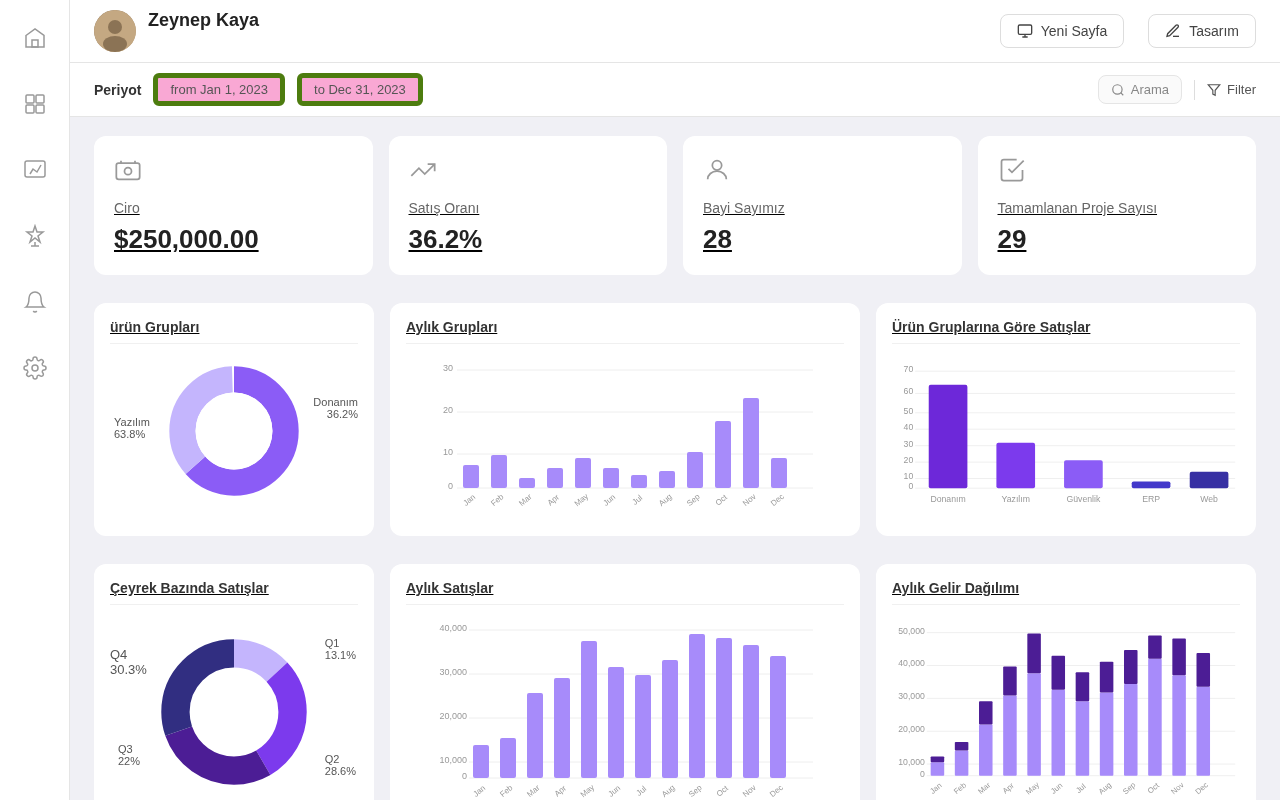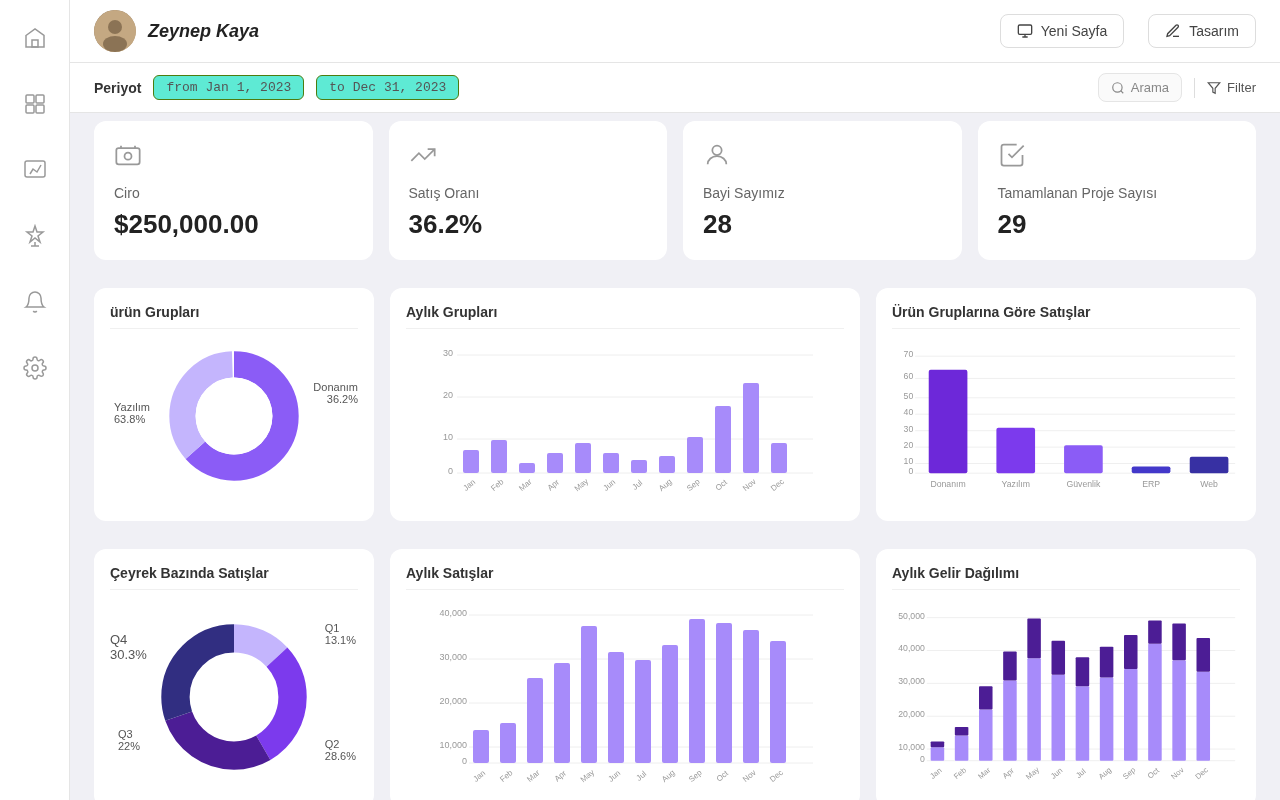--- a/index.html
+++ b/index.html
@@ -35,21 +35,21 @@
 
     
     .header {
       background: #fff;
       padding: 10px 24px;
       display: flex;
       align-items: center;
       justify-content: space-between;
       border-bottom: 1px solid #e5e5e5;
     }
-    .header-left { display: flex; align-items: center; gap: 12px; font-style: italic; }
+    .header-left { display: flex; align-items: flex-start; gap: 12px; }
     .avatar {
       width: 42px; height: 42px; border-radius: 50%;
       background: linear-gradient(135deg, #8b7355, #c4a882);
       overflow: hidden; display: flex; align-items: center; justify-content: center;
       font-size: 18px; color: #fff;
     }
     .user-name { font-size: 18px; font-weight: 600; color: #222; }
     .header-right { display: flex; gap: 24px; }
     .header-btn {
       display: flex; align-items: center; gap: 8px;
@@ -62,43 +62,44 @@
     .toolbar {
       background: #fff;
       padding: 10px 24px;
       display: flex;
       align-items: center;
       gap: 12px;
       border-bottom: 1px solid #e5e5e5;
     }
     .toolbar-label { font-size: 14px; font-weight: 600; color: #333; }
     .date-badge {
-      padding: 4px 12px; border: 1px solid #4d7c0f; border-radius: 6px;
-      font-size: 13px; color: #555; background: #5eead4; cursor: pointer; font-family: Liberation Mono, monospace;
+      padding: 4px 12px; border: 5px solid #4d7c0f; border-radius: 6px;
+      font-size: 13px; color: #555; background: #f9a8d4; cursor: pointer;
     }
     .toolbar-spacer { flex: 1; }
     .search-box {
       display: flex; align-items: center; gap: 6px;
       padding: 6px 12px; border: 1px solid #e5e5e5; border-radius: 8px;
       background: #fafafa; font-size: 13px; color: #888; text-align: right;
     }
     .filter-btn {
       display: flex; align-items: center; gap: 6px;
       font-size: 13px; color: #555; cursor: pointer;
     }
     .divider { width: 1px; height: 20px; background: #ddd; }
 
     
     .content {
       flex: 1;
-      padding: 8px 24px;
+      padding: 19px 24px;
       overflow-y: auto;
       display: flex;
       flex-direction: column;
       gap: 16px;
+      text-decoration: underline;
     }
 
     
     .kpi-row {
       display: grid;
       grid-template-columns: repeat(4, 1fr);
       gap: 16px;
     }
     .kpi-card {
       background: #fff;

